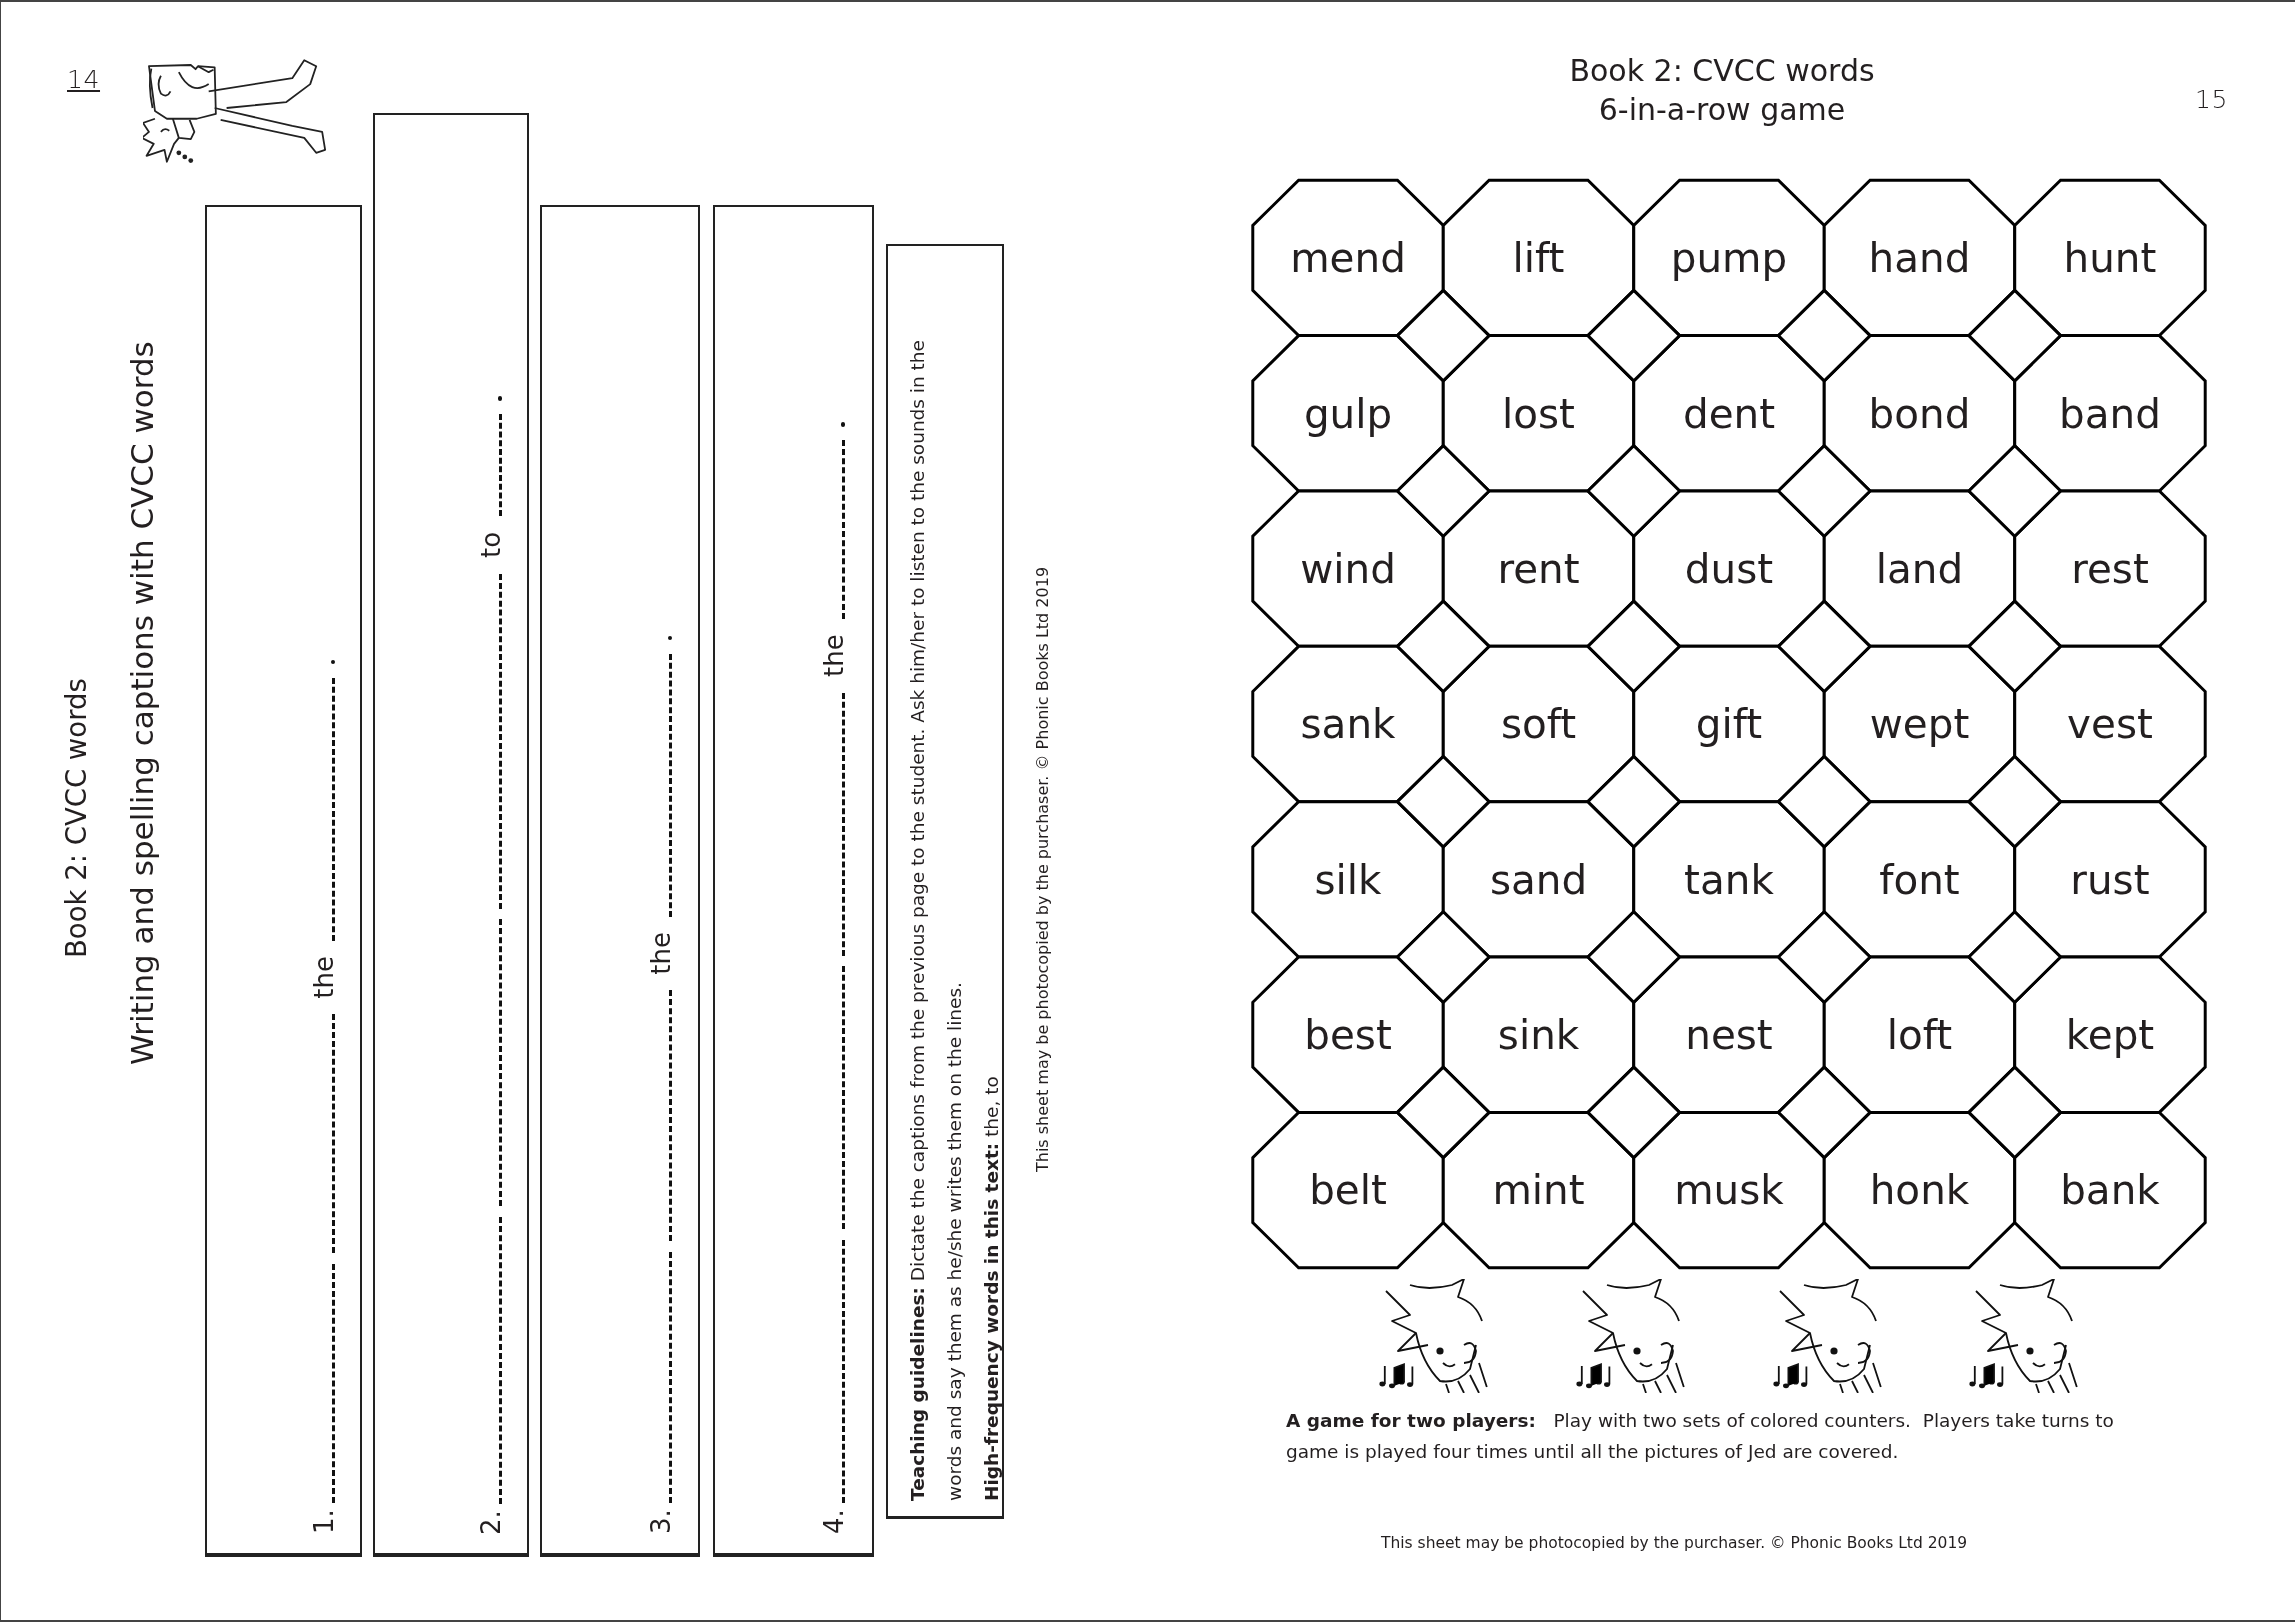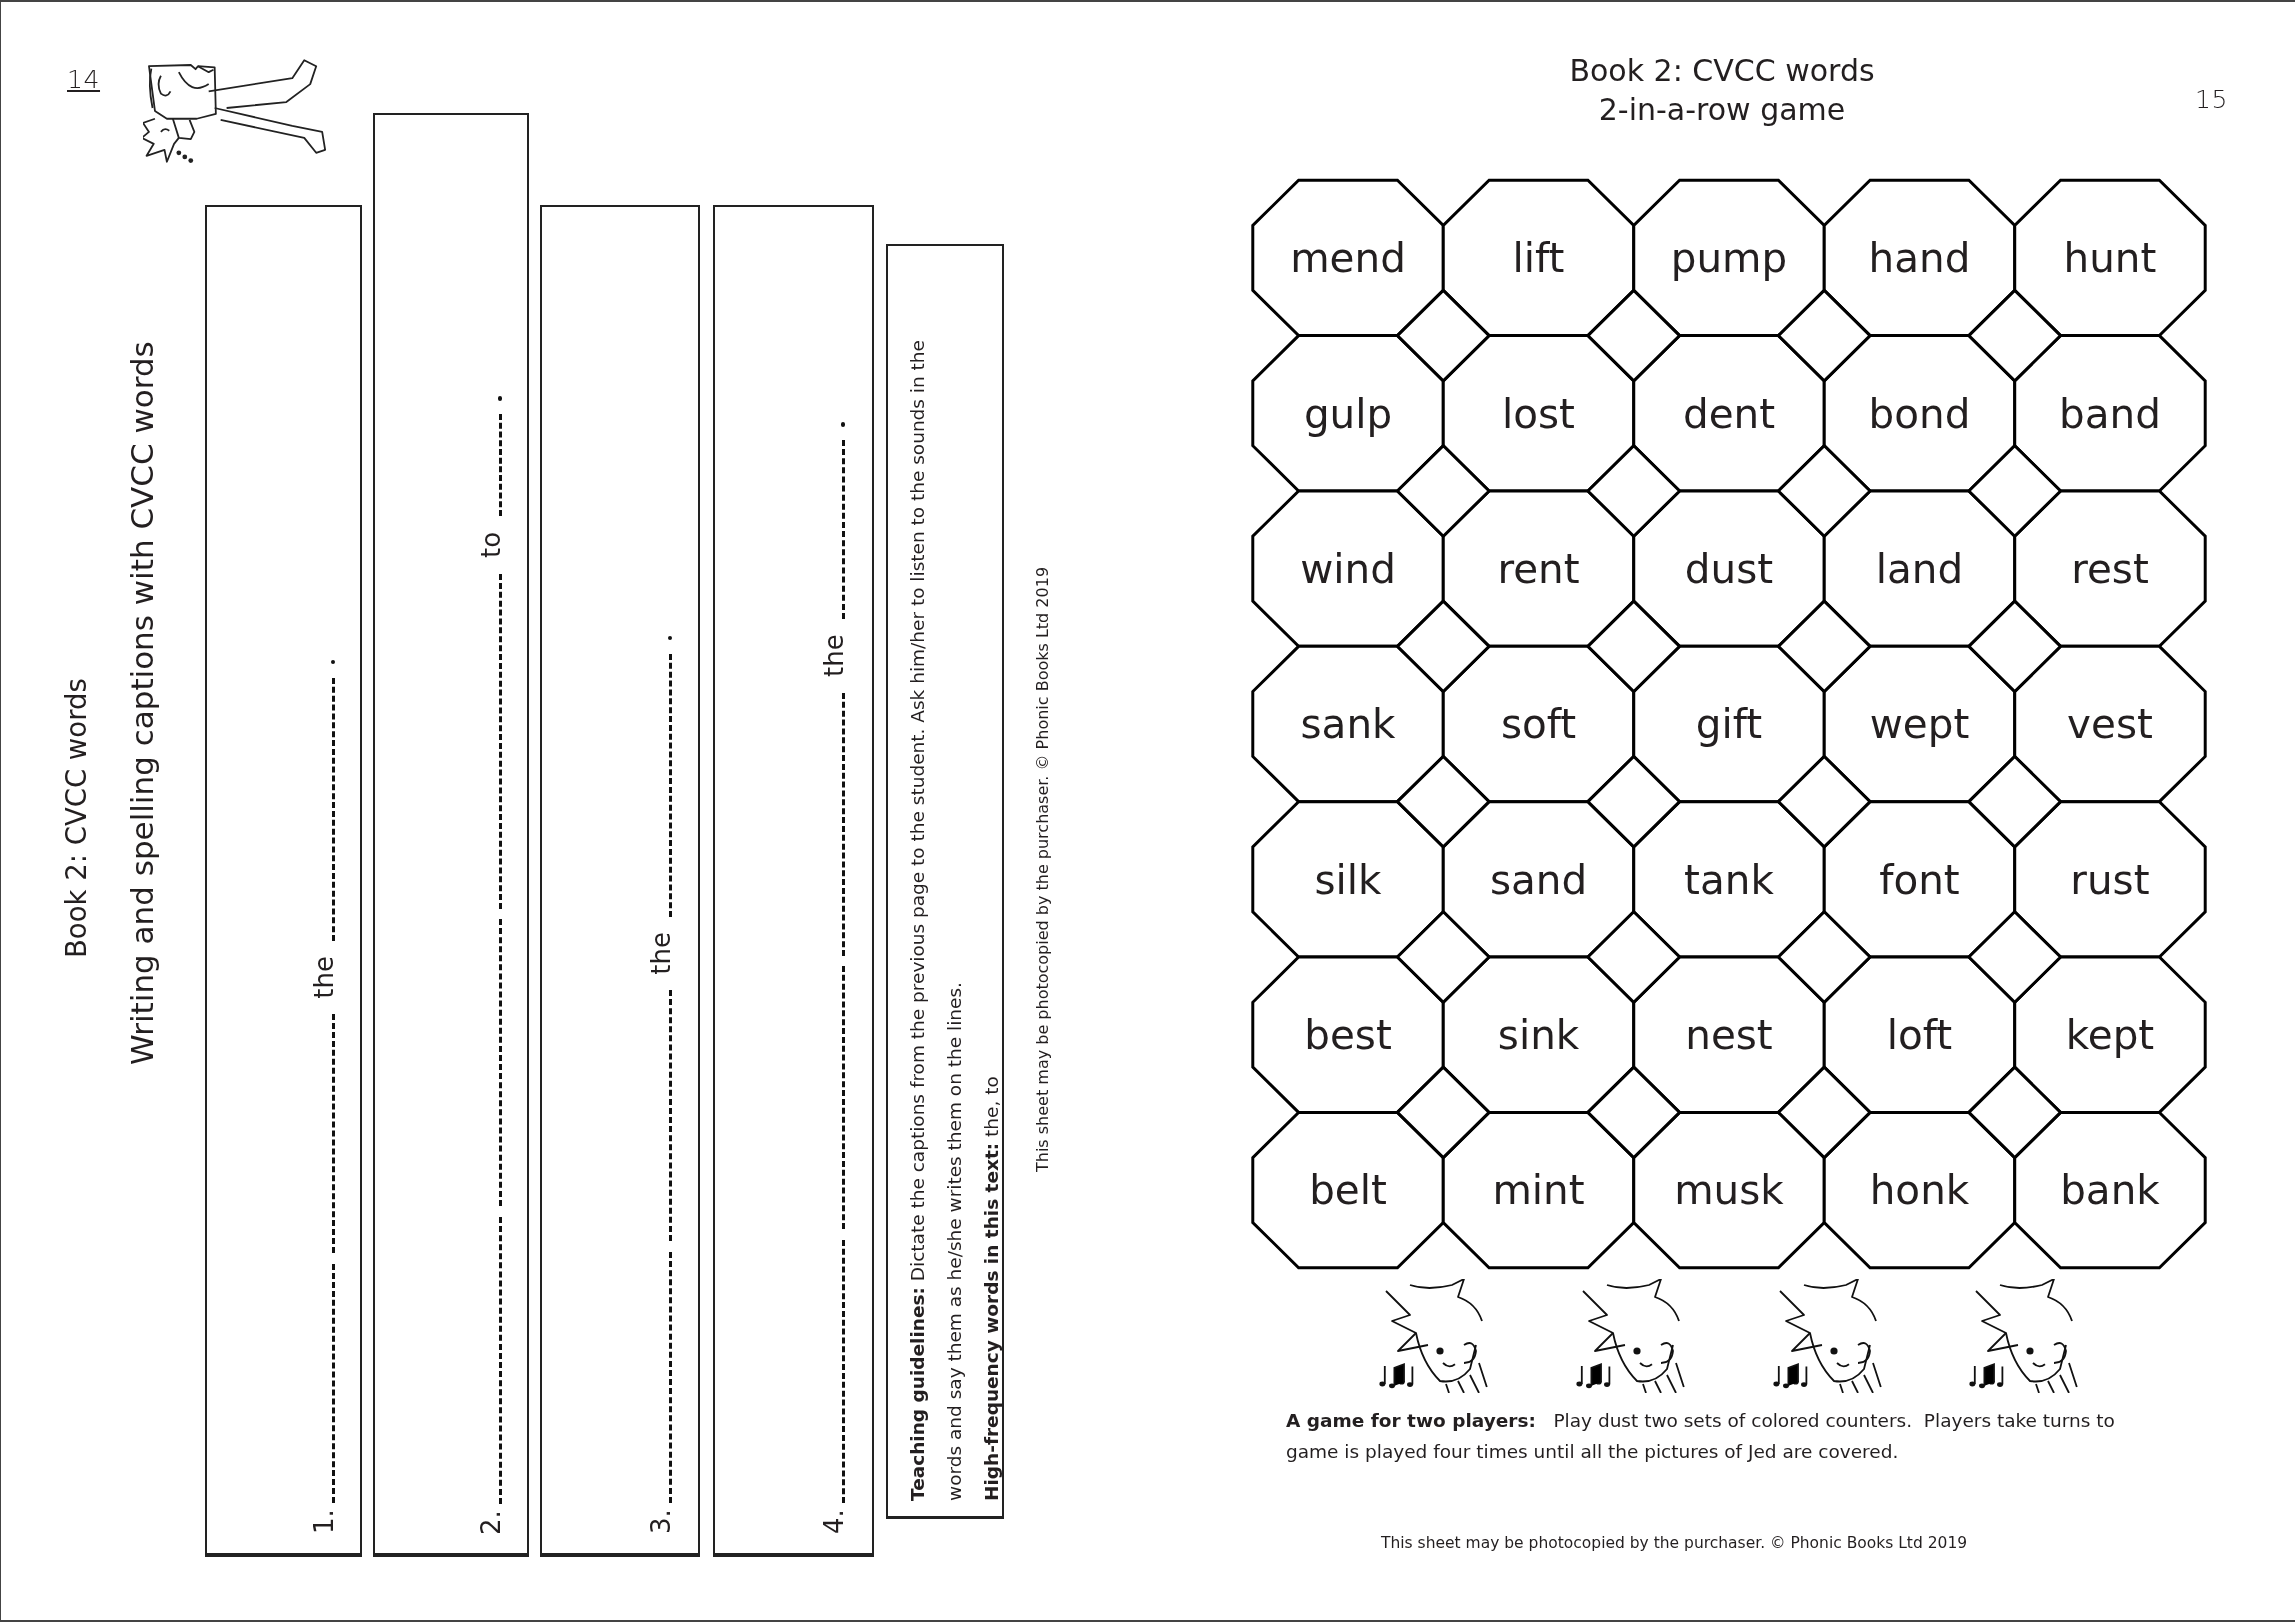--- a/index.html
+++ b/index.html
@@ -157,21 +157,21 @@
     <div><b>Teaching guidelines:</b><span> Dictate the captions from the previous page to the student.  Ask him/her to listen to the sounds in the</span></div>
     <div>words and say them as he/she writes them on the lines.</div>
     <div><b>High-frequency words in this text:</b><span> the, to</span></div>
   </div>
 </div>
 
 <div class="rot copyright-vert" style="left:1033px; top:1172px;">This sheet may be photocopied by the purchaser.  © Phonic Books Ltd 2019</div>
 
 <div class="abs right-header" style="left:1483px; top:51px; width:478px;">
   <div>Book 2: CVCC words</div>
-  <div>2-in-a-row game</div>
+  <div>6-in-a-row game</div>
 </div>
 <div class="abs page-num" style="left:2195px; top:65px;margin-top:20px;">15</div>
 
 <div class="board" id="board" style="left:1251px; top:178px; width:956px; height:1092px;">
     <svg width="956" height="1092" viewBox="-3 -3 1606 1833">
       <g>
         <polygon points="77,0 243,0 320,76 320,185 243,261 77,261 0,185 0,76" fill="#ffffff" stroke="#000000" stroke-width="5"></polygon>
         <text x="160" y="154.5" text-anchor="middle" class="cell-word">mend</text>
       </g>
       <g>
@@ -414,17 +414,17 @@
         <ellipse cx="46" cy="172" rx="5" ry="4"></ellipse>
           <ellipse cx="60" cy="176" rx="5" ry="4"></ellipse>
       </g>
       <g stroke="#111" stroke-width="3">
           <path d="M18 175 V145 M34 178 V148 L50 142 V172 M64 176 V146"></path>
         </g>
     </svg></div>
   </div>
 
 <div class="rules" style="left:1286px; top:1405px; width:933px;">
-  <div><b>A game for two players:</b><span style="white-space:pre;">   Play dust two sets of colored counters.  Players take turns to</span></div>
+  <div><b>A game for two players:</b><span style="white-space:pre;">   Play with two sets of colored counters.  Players take turns to</span></div>
   <div>game is played four times until all the pictures of Jed are covered.</div>
 </div>
 <div class="copyright-bottom" style="left:1381px; top:1534px;">This sheet may be photocopied by the purchaser.  © Phonic Books Ltd 2019</div>
 
 
 </body></html>

